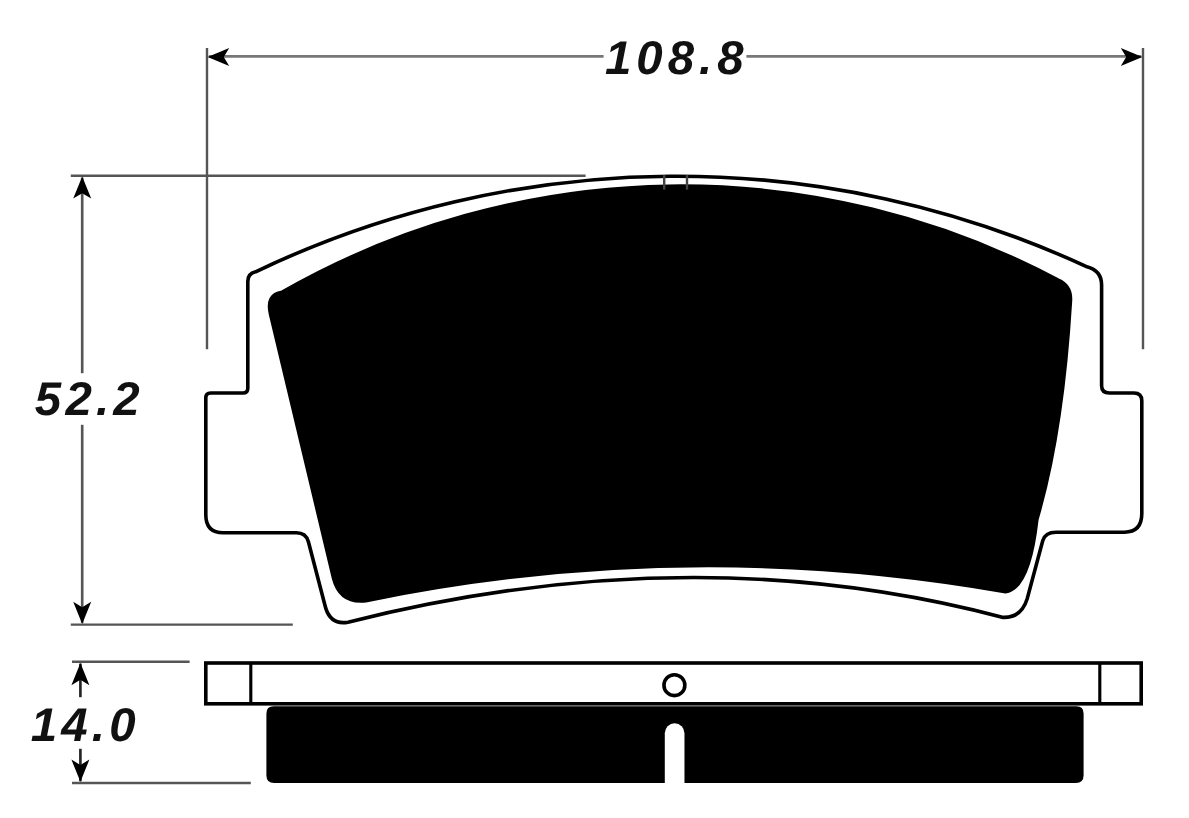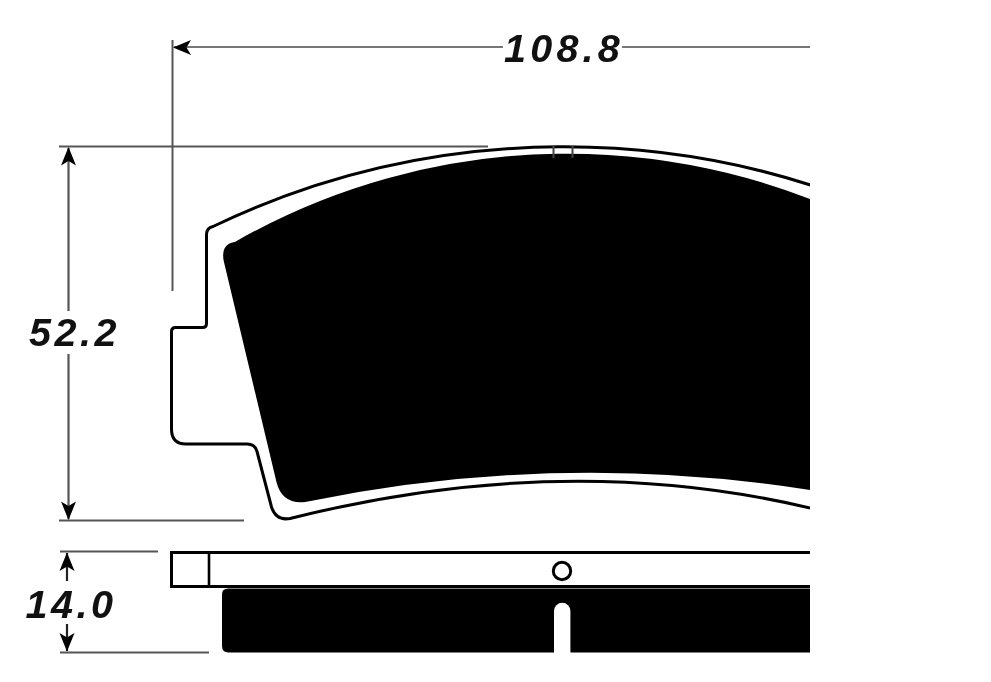--- a/index.html
+++ b/index.html
@@ -1,16 +1,16 @@
 <!DOCTYPE html>
 <html><head>
 <meta charset="utf-8">
 <style>
   html,body{margin:0;padding:0;background:#ffffff;}
-  .page{width:810px;height:682px;position:relative;background:#f97316;overflow:hidden;}
+  .page{width:991px;height:682px;position:relative;background:#f97316;overflow:hidden;}
   text{font-family:"Liberation Sans",sans-serif;font-weight:bold;font-style:italic;fill:#111111;}
 </style>
 </head>
 <body>
 <div class="page">
 <svg width="991" height="682" viewBox="0 0 991 682" xmlns="http://www.w3.org/2000/svg">
 
   <rect x="0" y="0" width="991" height="682" fill="#ffffff"></rect>
 
   <line x1="172.5" y1="40" x2="172.5" y2="291" stroke="#555555" stroke-width="2"></line>

